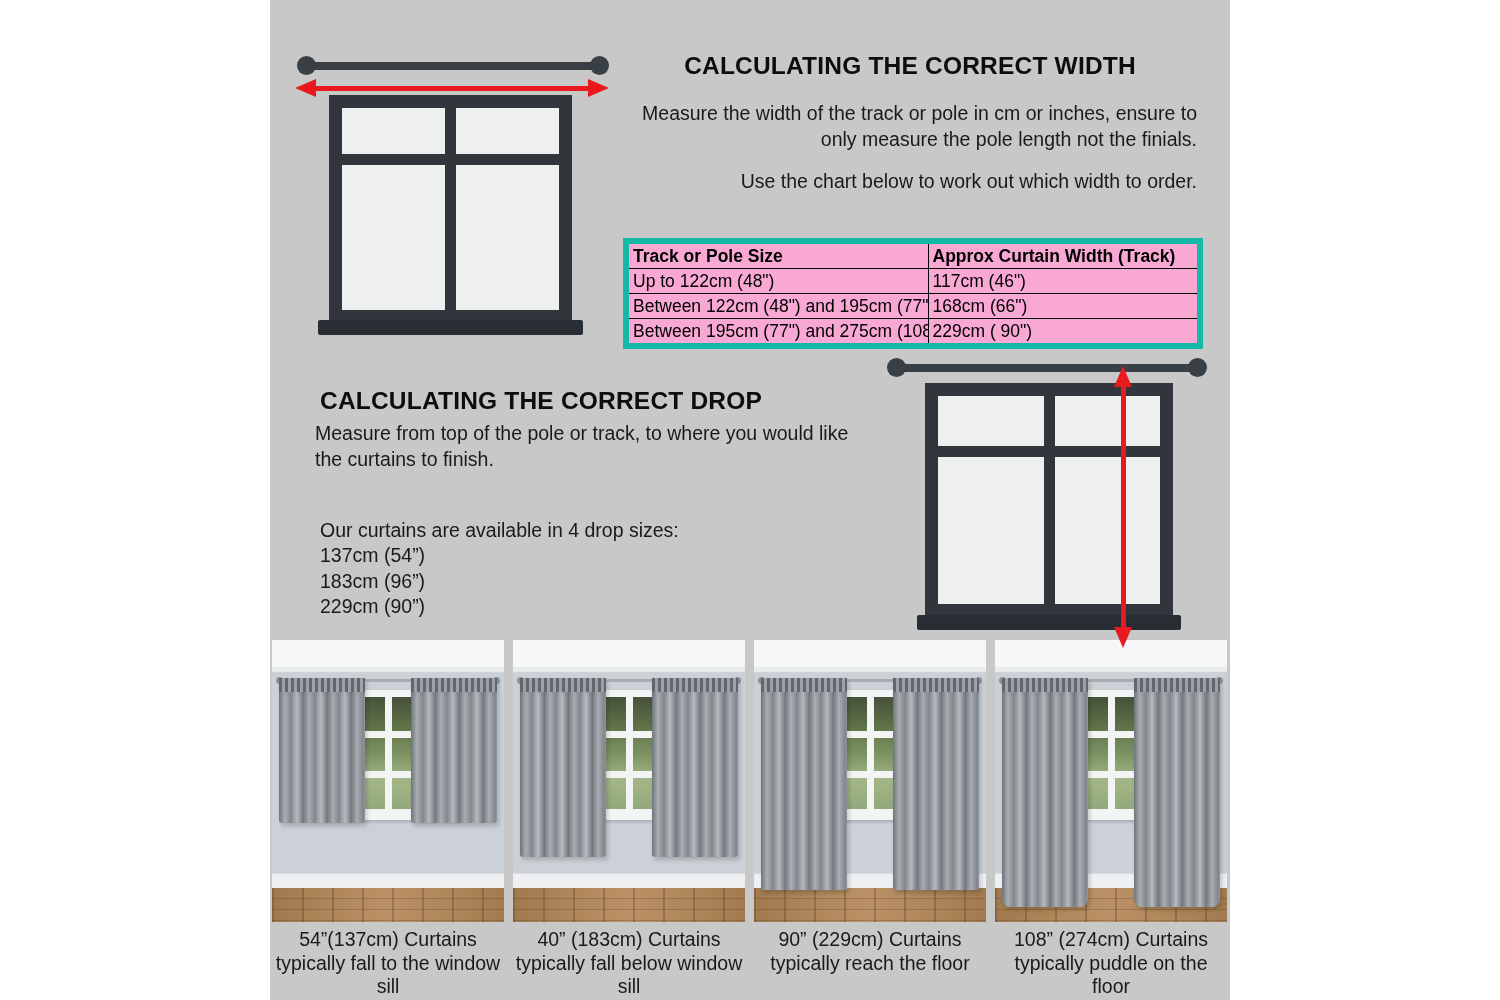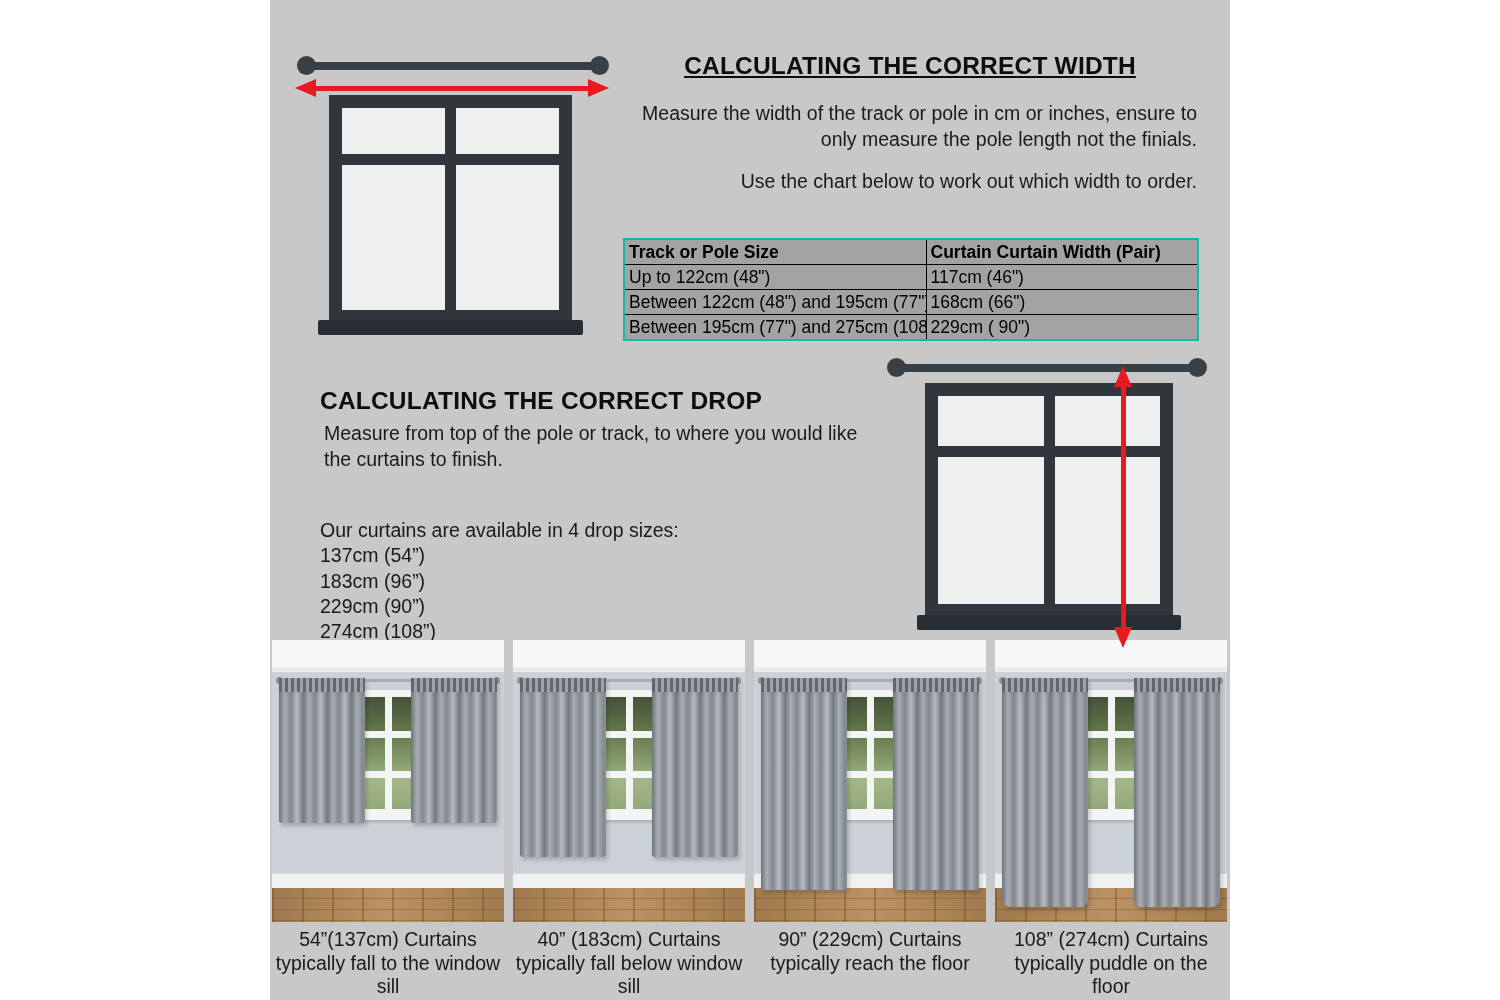--- a/index.html
+++ b/index.html
@@ -34,32 +34,32 @@
      border-top:9px solid transparent;border-bottom:9px solid transparent;border-left:21px solid #e8191f;}
   .varrow{position:absolute;left:1114px;top:366px;width:18px;height:282px;z-index:4;}
   .varrow .shaft{position:absolute;top:13px;bottom:13px;left:6.5px;width:5px;background:#e8191f;}
   .varrow .head-t{position:absolute;top:0;left:0;width:0;height:0;
      border-left:9px solid transparent;border-right:9px solid transparent;border-bottom:21px solid #e8191f;}
   .varrow .head-b{position:absolute;bottom:0;left:0;width:0;height:0;
      border-left:9px solid transparent;border-right:9px solid transparent;border-top:21px solid #e8191f;}
 
   
   .sec-title{position:absolute;font-weight:bold;font-size:24.5px;letter-spacing:0.2px;color:#0d0d0d;}
-  .width-title{left:620px;top:52px;width:580px;text-align:center;text-decoration:underline;}
+  .width-title{left:620px;top:52px;width:580px;text-align:center;}
   .drop-title{left:320px;top:371px;width:520px;text-align:left;margin-top:16px;}
   .body-text{position:absolute;font-size:19.5px;line-height:26px;color:#1a1a1a;}
   .width-p1{left:620px;top:100px;width:577px;text-align:right;}
   .width-p2{left:620px;top:168px;width:577px;text-align:right;}
-  .drop-p{left:324px;top:420px;width:540px;text-align:left;}
+  .drop-p{left:315px;top:420px;width:540px;text-align:left;}
   .drop-list{left:320px;top:518px;width:540px;text-align:left;line-height:25.3px;}
   .drop-list span{display:block;}
 
   
   table.size-table{position:absolute;left:623px;top:238px;width:574px;border-collapse:collapse;
-     table-layout:fixed;background:#a3a3a3;border:2px solid #14b8a6;font-size:17.5px;color:#000;}
+     table-layout:fixed;background:#f9a8d4;border:6px solid #14b8a6;font-size:17.5px;color:#000;}
   .size-table th,.size-table td{border:1px solid #000;padding:1px 4px;height:22px;
      text-align:left;white-space:nowrap;overflow:hidden;}
   .size-table th{font-weight:bold;}
   .col-a{width:302px;} .col-b{width:272px;}
 
   
   .photo{position:absolute;top:640px;width:232px;height:282px;background:#cbd1d7;overflow:hidden;z-index:1;}
   .photo .ceiling{position:absolute;left:0;right:0;top:0;height:32px;background:#f6f7f8;
      box-shadow:inset 0 -5px 0 #e9eced;border-bottom:1px solid #ced3d6;}
   .photo .ppole{position:absolute;left:8px;right:8px;top:39px;height:3px;background:#a8adb2;z-index:2;}
@@ -122,21 +122,21 @@
   <div class="body-text width-p1">Measure the width of the track or pole in cm or inches, ensure to only measure the pole length not the finials.</div>
 
   <table class="size-table">
     <colgroup>
         <col class="col-a">
         <col class="col-b">
       </colgroup>
     <thead>
       <tr>
         <th>Track or Pole Size</th>
-        <th>Curtain Curtain Width (Pair)</th>
+        <th>Approx Curtain Width (Track)</th>
       </tr>
     </thead>
     <tbody>
       <tr>
         <td>Up to 122cm (48")</td>
         <td>117cm (46")</td>
       </tr>
       <tr>
         <td>Between 122cm (48") and 195cm (77")</td>
         <td>168cm (66")</td>
@@ -148,21 +148,20 @@
     </tbody>
   </table>
 
   <div class="sec-title drop-title">CALCULATING THE CORRECT DROP</div>
   <div class="body-text drop-p">Measure from top of the pole or track, to where you would like the curtains to finish.</div>
   <div class="body-text drop-list">
     <span>Our curtains are available in 4 drop sizes:</span>
     <span>137cm (54”)</span>
     <span>183cm (96”)</span>
     <span>229cm (90”)</span>
-    <span>274cm (108”)</span>
   </div>
 
   <div class="pole pole-2">
     <span class="finial finial-l"></span>
     <span class="finial finial-r"></span>
   </div>
   <div class="winframe win-2">
     <span class="transom"></span>
     <span class="mullion"></span>
   </div>

